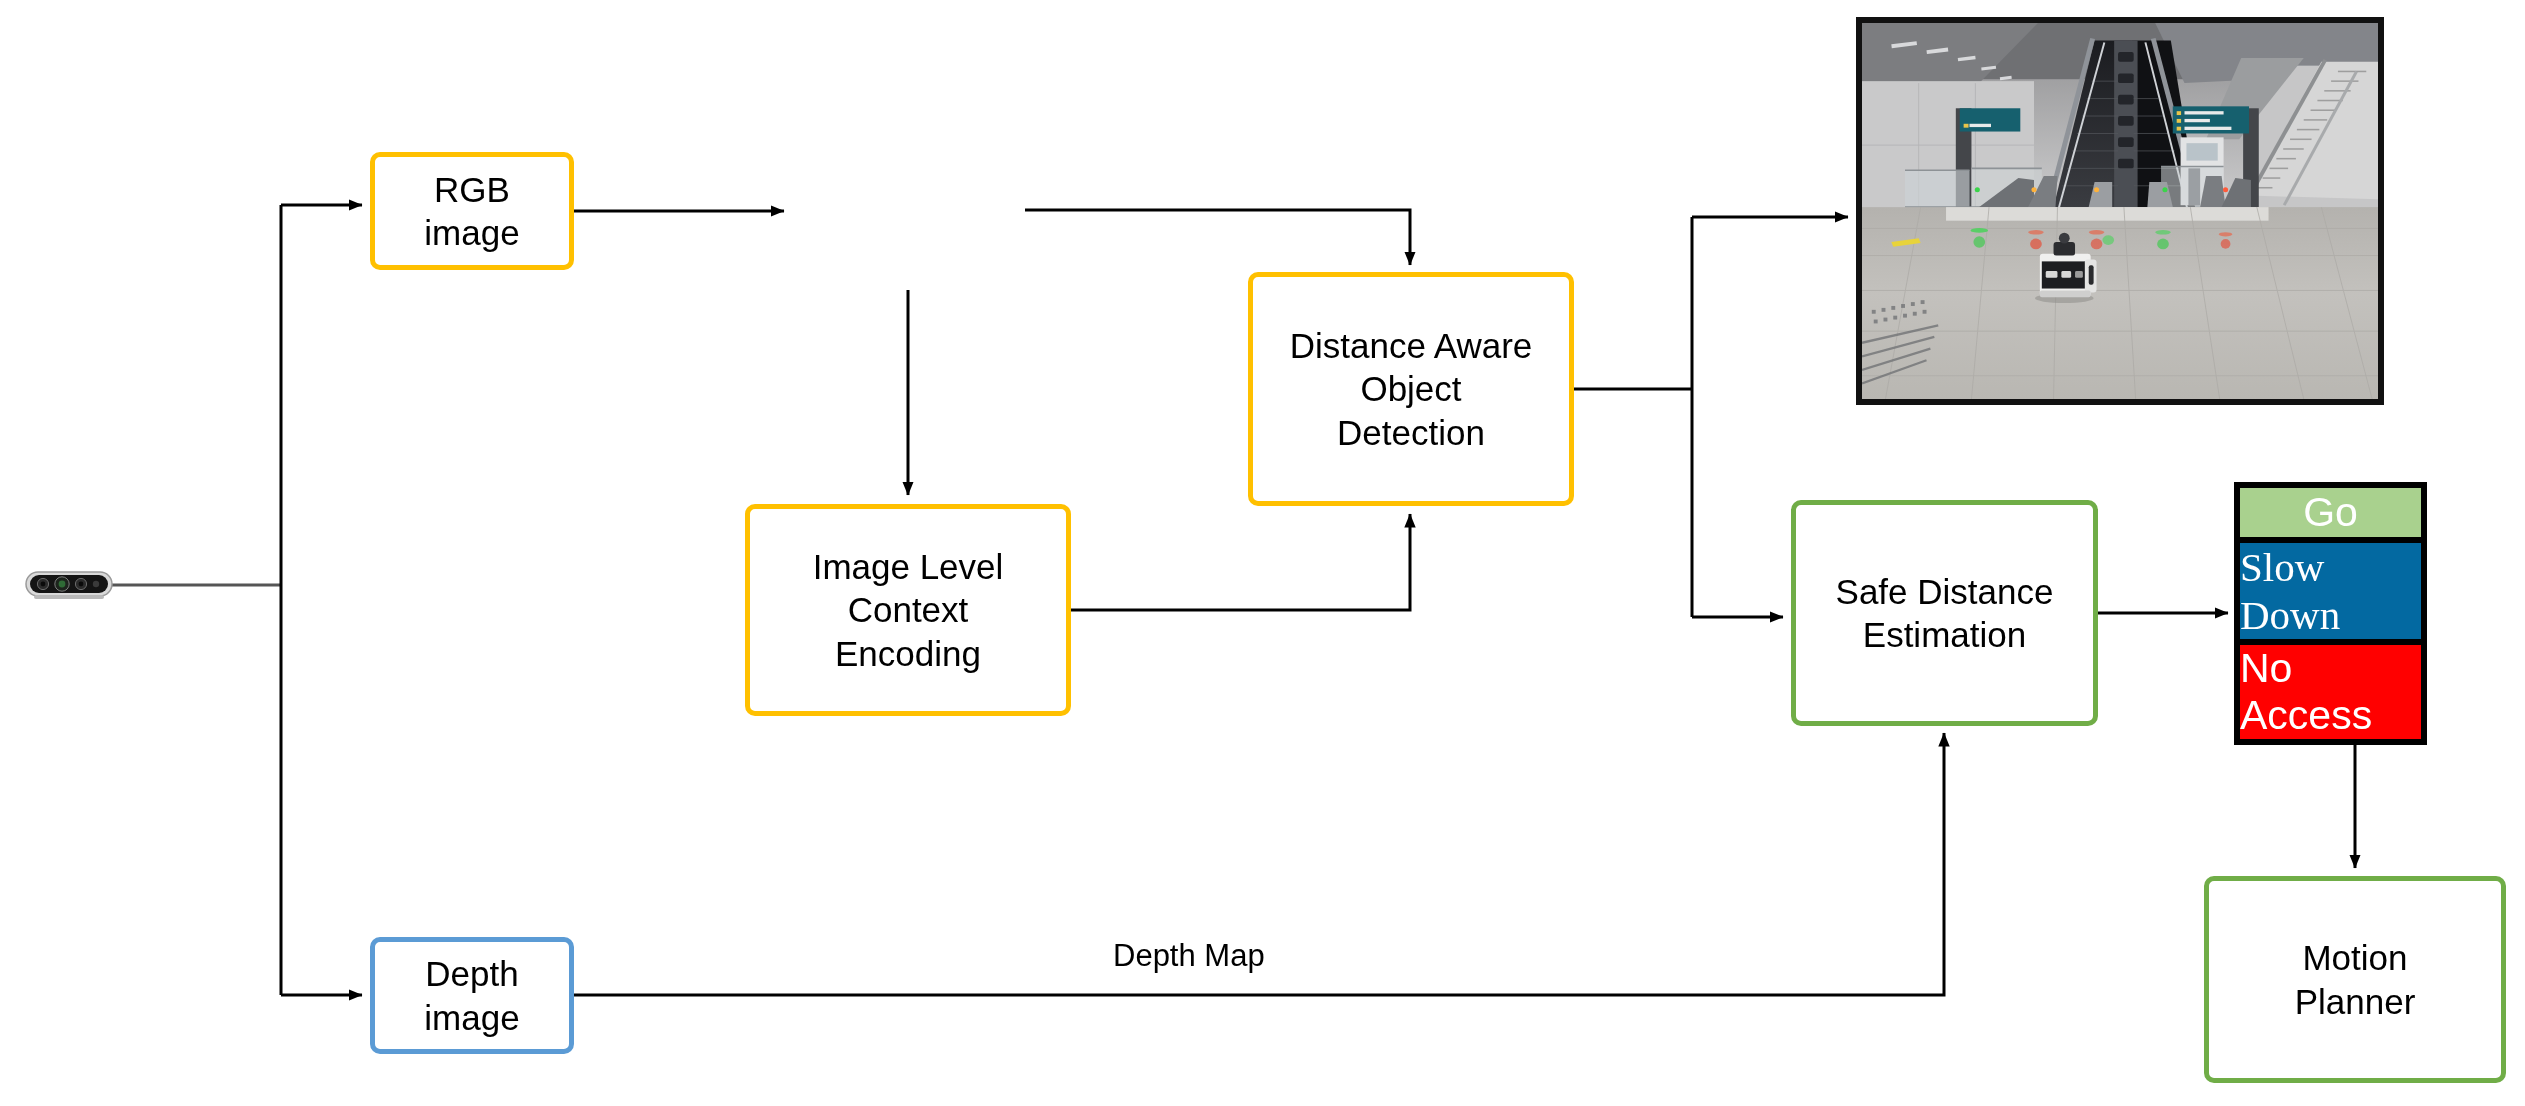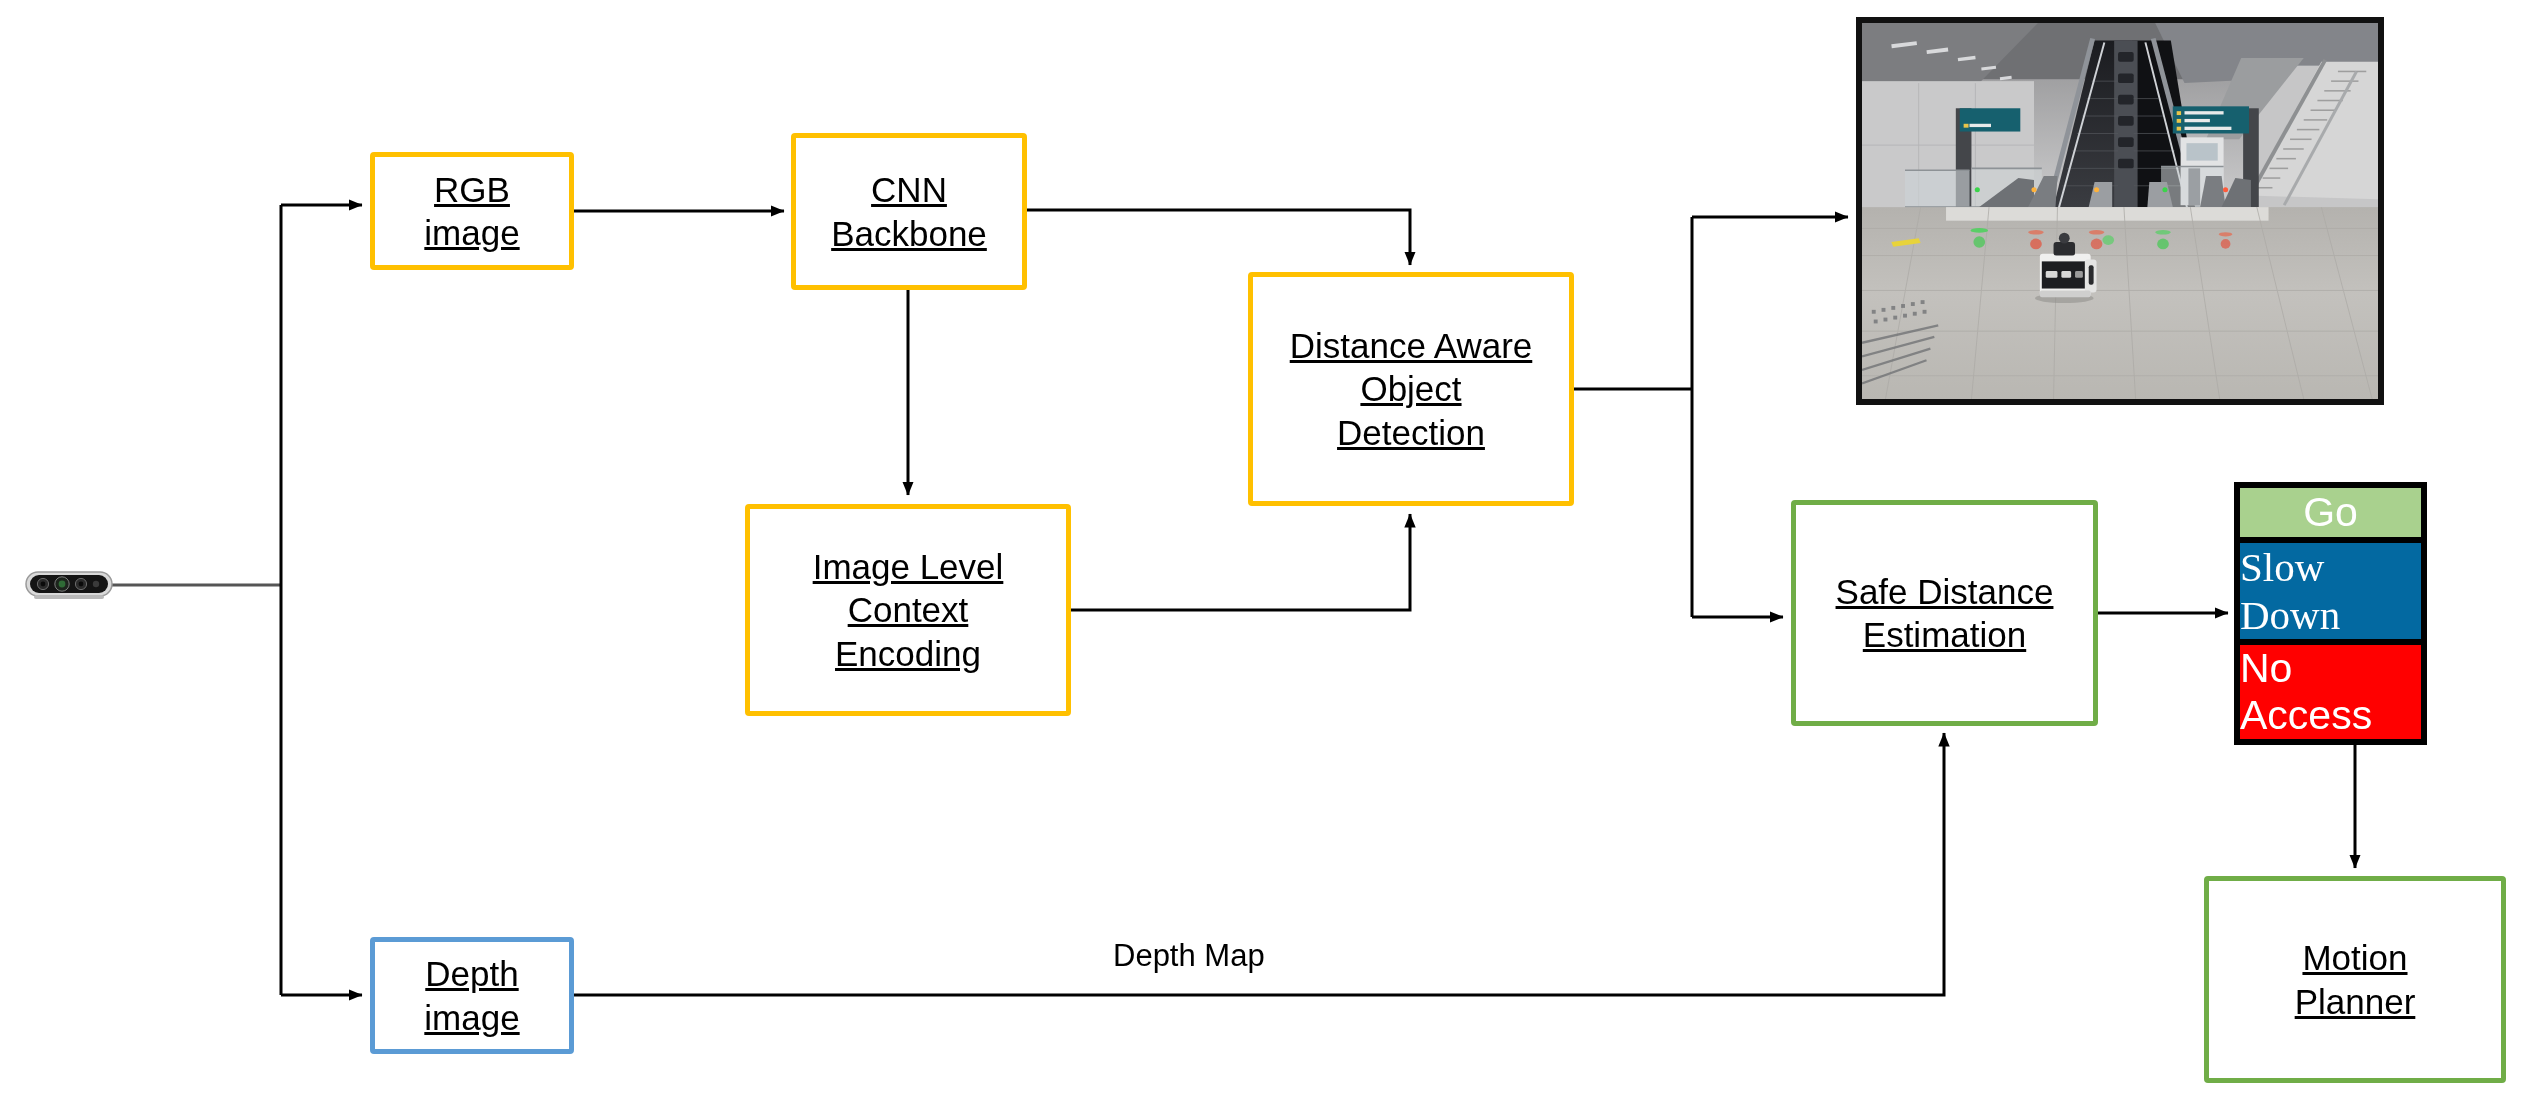--- a/index.html
+++ b/index.html
@@ -26,24 +26,23 @@
     pointer-events: none;
   }
   .node {
     position: absolute;
     box-sizing: border-box;
     display: flex;
     align-items: center;
     justify-content: center;
     text-align: center;
     background: #ffffff;
-    border-radius: 4px;
+    border-radius: 10px;
     line-height: 1.24;
     color: #000000;
-    text-decoration: underline;
   }
   .node-yellow { border: 5px solid #FFC000; }
   .node-green  { border: 5px solid #70AD47; }
   .node-blue   { border: 5px solid #5B9BD5; }
 
   .node .label { display: block; padding: 0 8px; }
 
   
   #status-stack {
     position: absolute;
@@ -144,23 +143,20 @@
       <circle cx="57" cy="20" r="2.4" fill="#0a0a0a"></circle>
       <circle cx="72" cy="20" r="3.2" fill="#3a3a3a"></circle>
       <rect x="10" y="31" width="70" height="4" rx="2" fill="#b9b9b9"></rect>
     </svg>
   </div>
 
   <div class="node node-yellow" style="left:370px; top:152px; width:204px; height:118px; font-size:35px;">
     <span class="label"><span>RGB</span><br><span>image</span></span>
   </div>
 
-  <div class="node node-yellow" style="left:791px; top:133px; width:236px; height:157px; font-size:35px;">
-    <span class="label"><span>CNN</span><br><span>Backbone</span></span>
-  </div>
 
   <div class="node node-yellow" style="left:745px; top:504px; width:326px; height:212px; font-size:35px;">
     <span class="label"><span>Image Level</span><br><span>Context</span><br><span>Encoding</span></span>
   </div>
 
   <div class="node node-yellow" style="left:1248px; top:272px; width:326px; height:234px; font-size:35px;">
     <span class="label"><span>Distance Aware</span><br><span>Object</span><br><span>Detection</span></span>
   </div>
 
   <div class="node node-green" style="left:1791px; top:500px; width:307px; height:226px; font-size:35px;">

